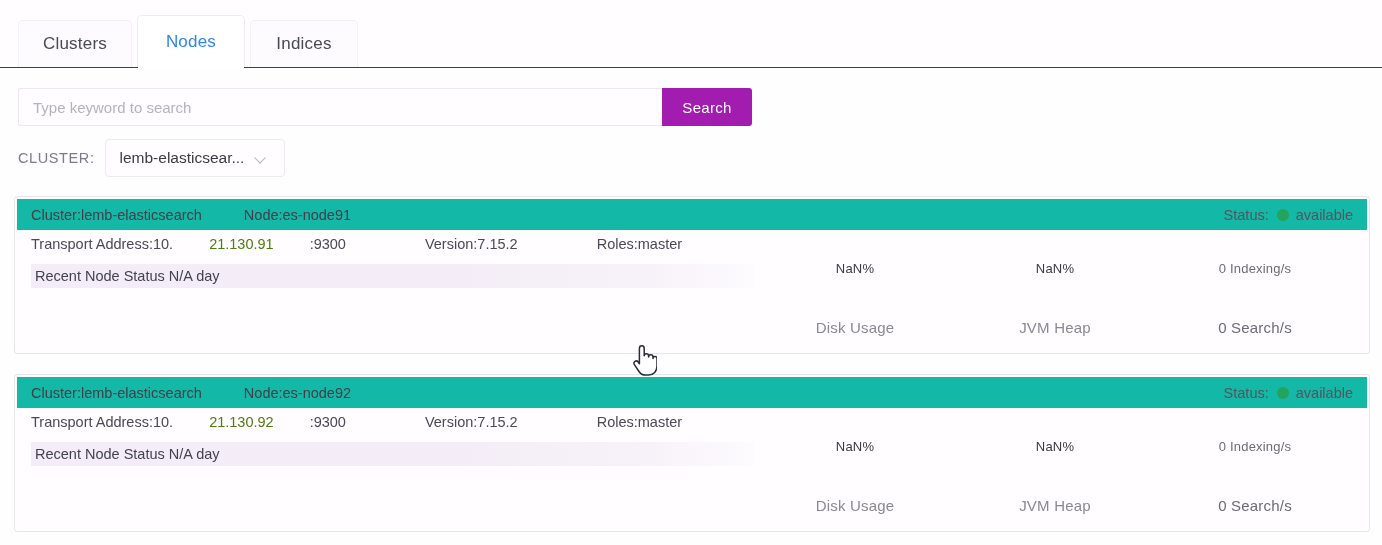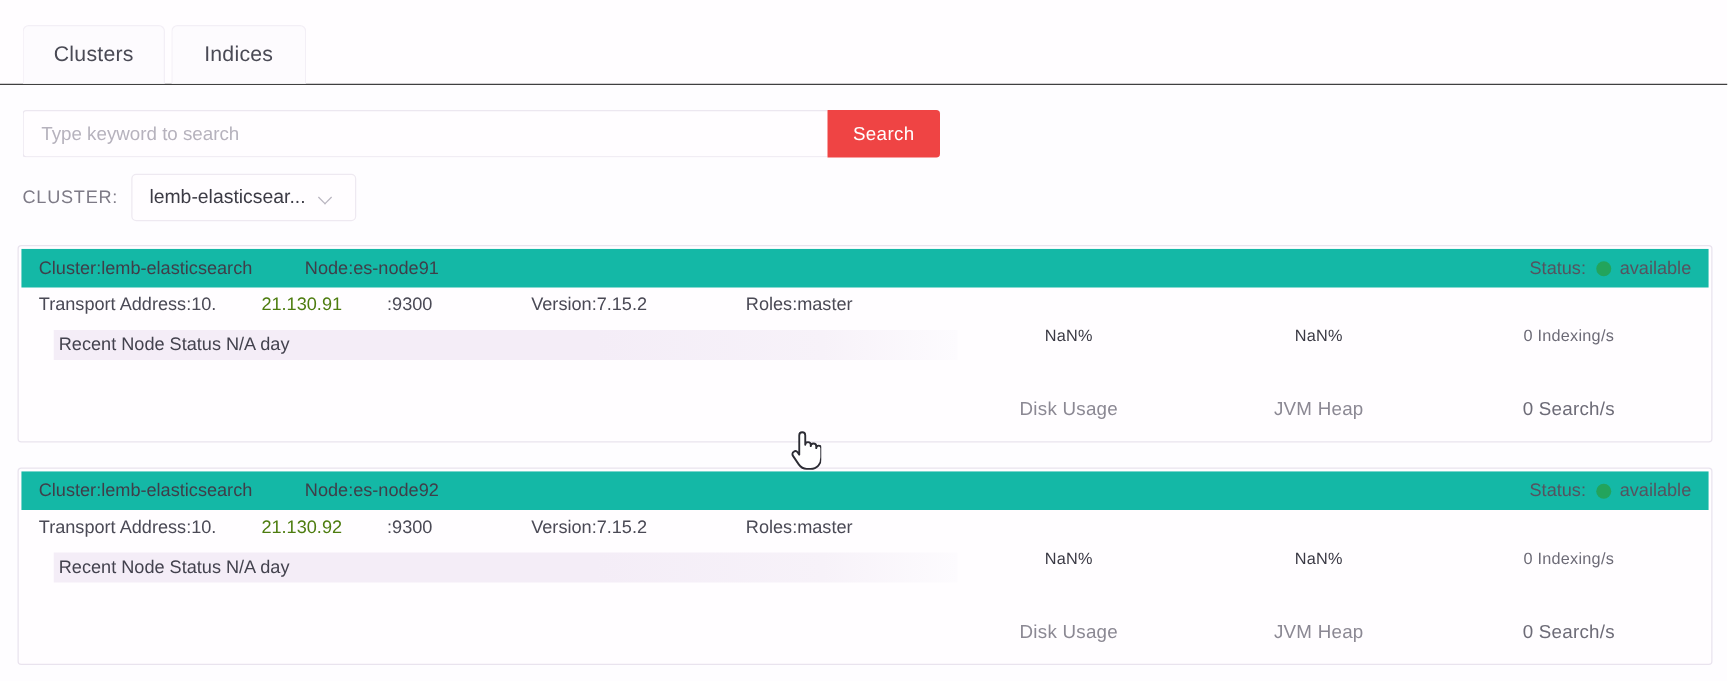--- a/index.html
+++ b/index.html
@@ -78,21 +78,21 @@
     background: #fffdff;
     padding: 0 14px;
     font-size: 15px;
     color: #3c3c46;
     font-family: "Liberation Sans", sans-serif;
     outline: none;
   }
   .searchinput::placeholder { color: #b6b2bd; }
   .searchbtn {
     width: 90px; height: 38px;
-    background: #ef4444;
+    background: #a21caf;
     color: #ffffff;
     border: none;
     border-radius: 0 3px 3px 0;
     font-size: 15px;
     font-family: "Liberation Sans", sans-serif;
     cursor: pointer;
     letter-spacing: .3px;
   }
 
   
@@ -198,21 +198,21 @@
   .sub-ip { color: #4a4955; }
   .ip-mask {
     color: #4d7c0f;
   }
   .card-body {
     position: relative;
     height: 93px;
   }
   .statusbar {
     position: absolute;
-    left: 26px; top: 6px;
+    left: 14px; top: 6px;
     width: 723px; height: 24px;
     display: flex;
     align-items: center;
     font-size: 14.5px;
     color: #43424e;
     background: linear-gradient(90deg, #f4edf7 0%, #f4edf7 60%, #f7f2f9 85%, #fdfbfe 100%);
     padding-left: 4px;
   }
   .metrics {
     position: absolute;
@@ -253,20 +253,23 @@
   }
 </style>
 </head>
 <body>
 
 <div class="page">
 
   <div class="tabbar">
     <div class="tab">
       <span>Clusters</span>
+    </div>
+    <div class="tab active">
+      <span>Nodes</span>
     </div>
     <div class="tab">
       <span>Indices</span>
     </div>
   </div>
 
   <div class="searchrow">
     <input class="searchinput" type="text" placeholder="Type keyword to search" style="">
     <button class="searchbtn">Search</button>
   </div>

